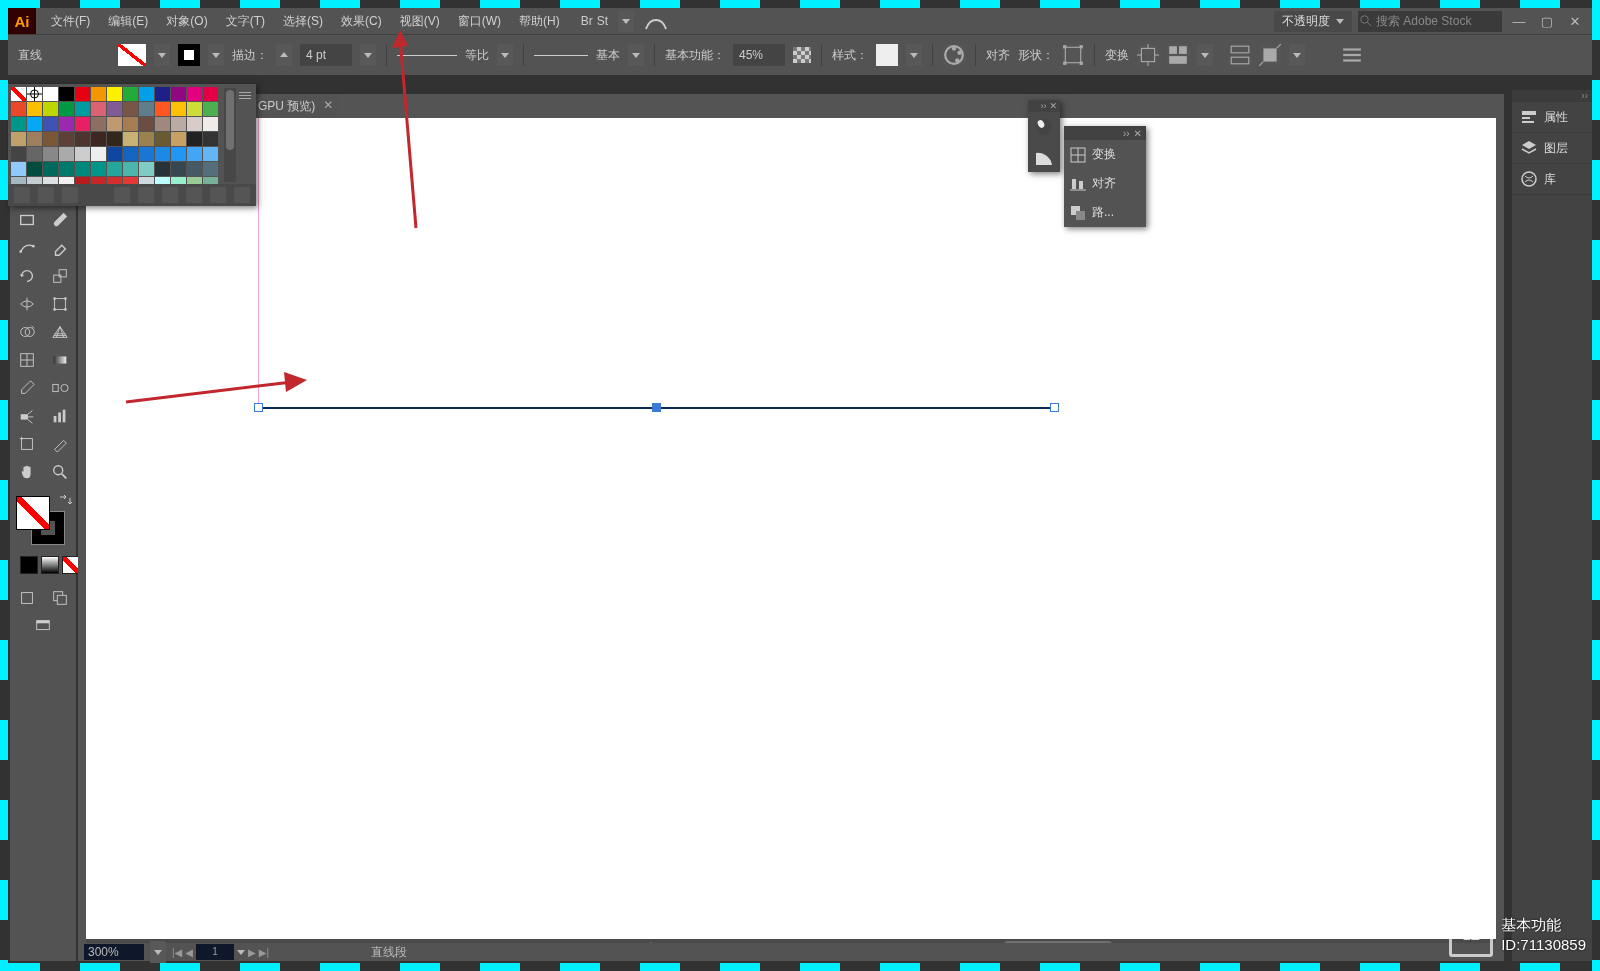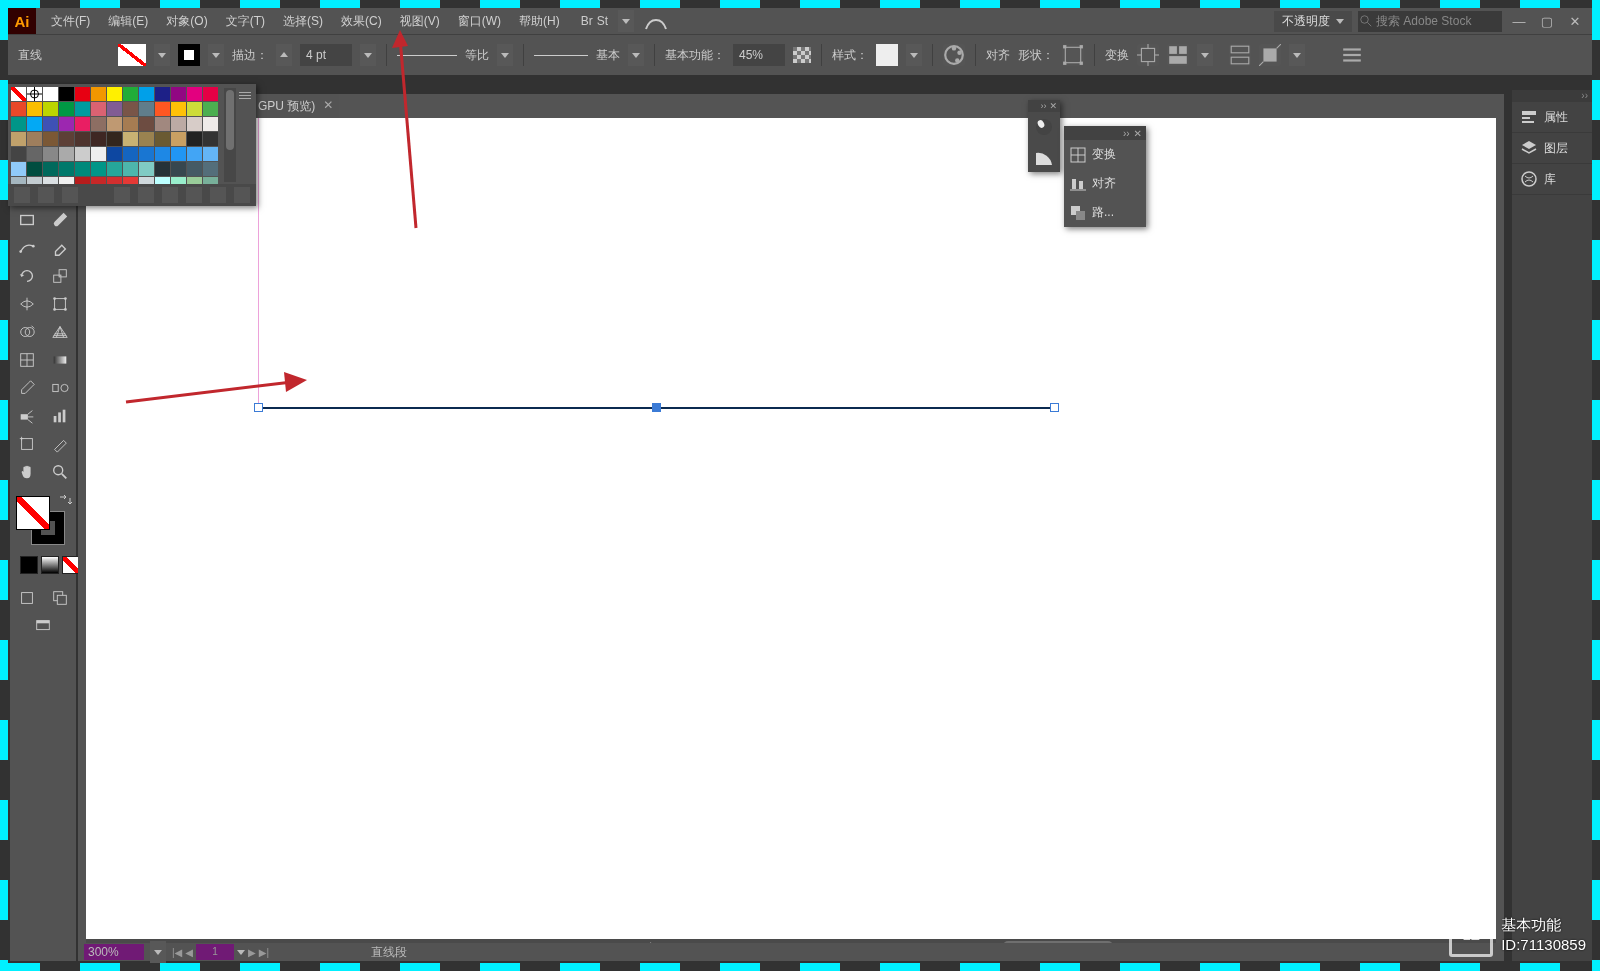--- a/index.html
+++ b/index.html
@@ -45,21 +45,21 @@
 .canvas-wrap{position:absolute;top:84px;left:78px;right:96px;bottom:10px;background:#545454;margin-top:10px;}
 .doc-tab{position:absolute;top:0;left:0;height:24px;background:#535353;display:flex;align-items:center;padding:0 24px 0 10px;gap:10px;}
 .doc-tab .close{position:absolute;right:6px;top:4px;color:#aaa;}
 .artboard{position:absolute;top:24px;left:8px;right:8px;bottom:22px;background:#fff;overflow:hidden;}
 .artboard .pinkline{position:absolute;top:0;left:172px;width:1px;height:290px;background:#E67BCB;opacity:.7;}
 .shape-line{position:absolute;top:289px;left:172px;width:796px;height:0;border-top:2px solid #0B2A50;}
 .sel-handle{position:absolute;width:7px;height:7px;background:#fff;border:1px solid #3b7bd6;}
 .hscrollbar{position:absolute;height:14px;left:8px;right:8px;bottom:8px;background:#4a4a4a;display:flex;align-items:center;}
 .hscrollbar .thumb{position:absolute;left:65%;width:110px;height:10px;background:#6f6f6f;border-radius:5px;}
 .status{position:absolute;bottom:10px;left:84px;right:96px;height:18px;background:#535353;display:flex;align-items:center;gap:6px;color:#bbb;}
-.status .zoom{width:52px;background:#701a75;padding:0 4px;height:16px;line-height:16px;}
+.status .zoom{width:52px;background:#0f172a;padding:0 4px;height:16px;line-height:16px;}
 .status .nav{display:flex;align-items:center;gap:3px;font-size:10px;color:#999;}
 .float-panel{position:absolute;background:#535353;box-shadow:2px 2px 6px rgba(0,0,0,.5);}
 .swatches{top:84px;left:8px;width:248px;height:122px;z-index:50;}
 .sw-grid{display:flex;flex-wrap:wrap;padding:3px;gap:1px;max-height:94px;overflow:hidden;width:222px;}
 .sw-grid .c{width:15px;height:14px;}
 .sw-footer{position:absolute;bottom:0;left:0;right:0;height:22px;background:#494949;display:flex;align-items:center;gap:8px;padding:0 6px;}
 .sw-footer .fico{width:16px;height:16px;background:#555;}
 .panel-dock{position:absolute;top:90px;right:8px;width:80px;bottom:10px;background:#434343;}
 .panel-dock .pitem{display:flex;align-items:center;gap:6px;padding:6px 8px;color:#ddd;border-bottom:1px solid #3a3a3a;}
 .panel-dock .pitem svg{width:18px;height:18px;fill:#ccc;}

